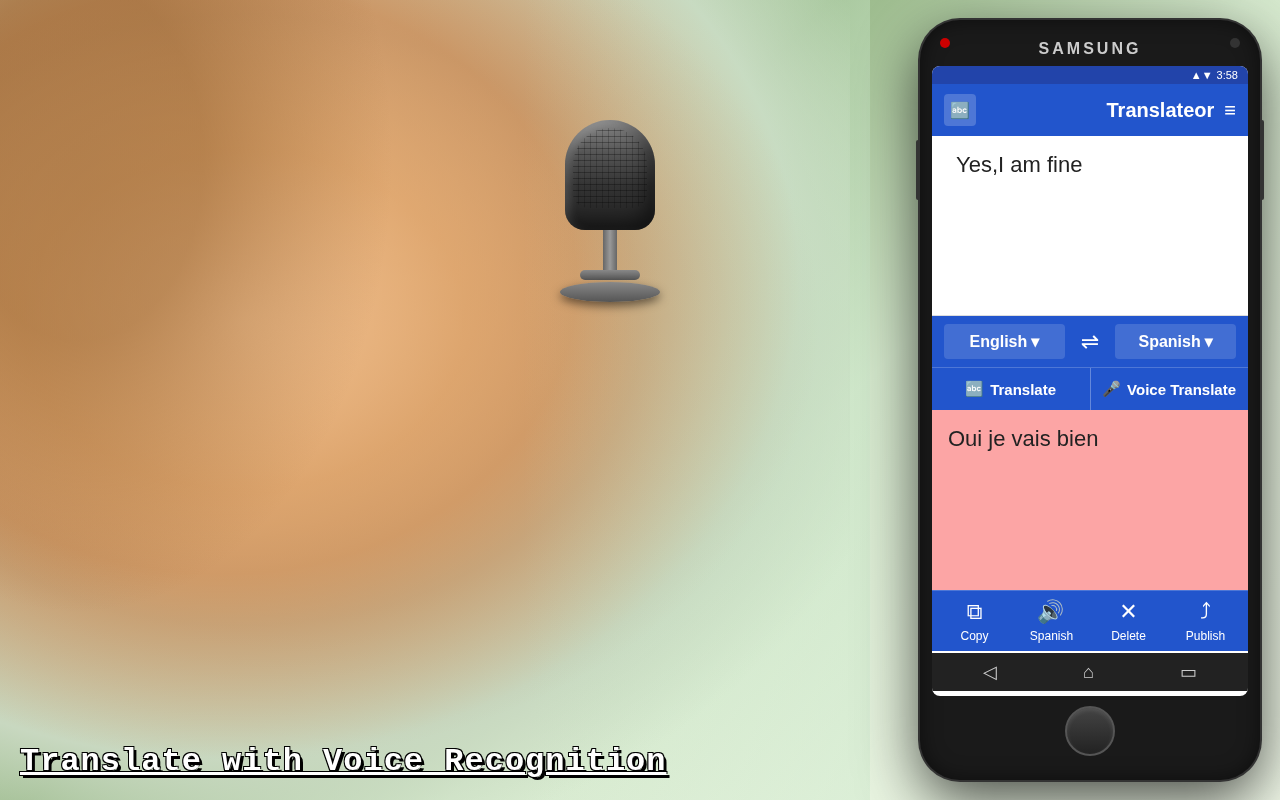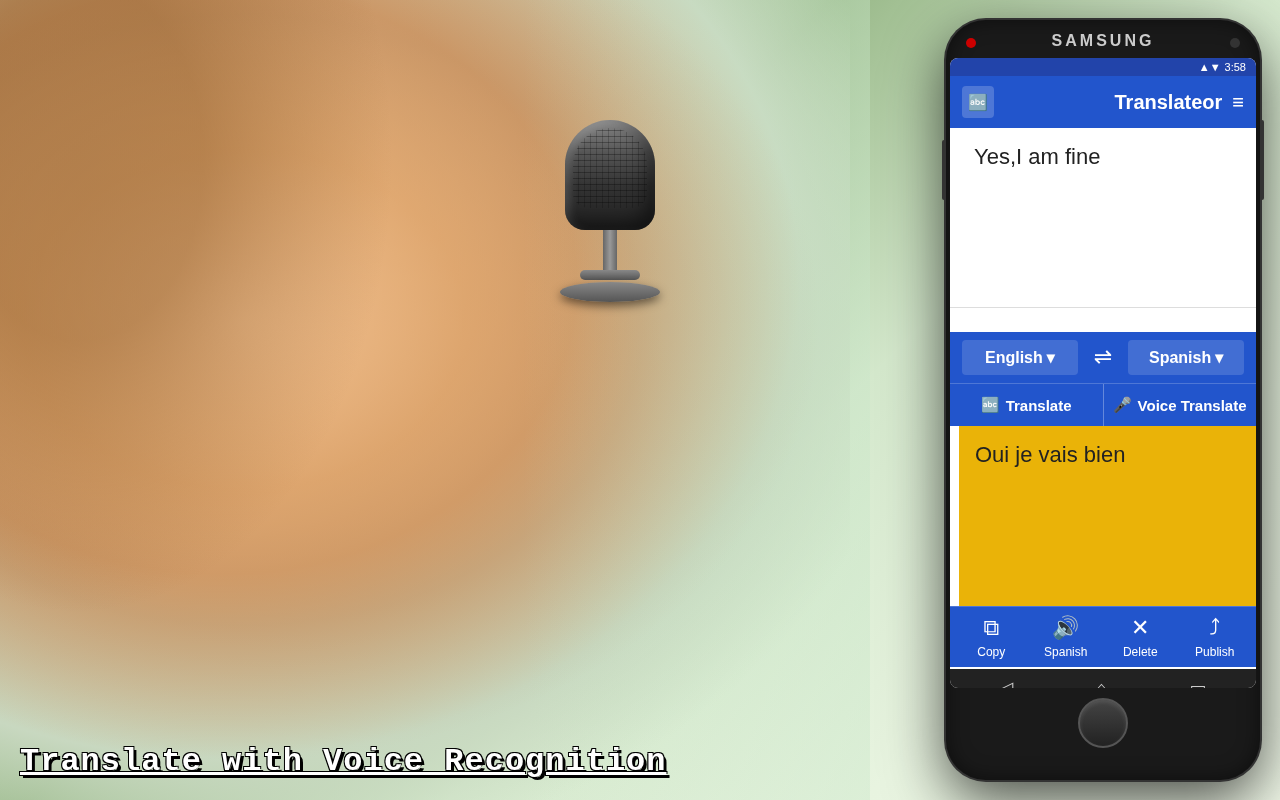--- a/index.html
+++ b/index.html
@@ -128,25 +128,25 @@
 
     
     .phone-wrapper {
       position: absolute;
       right: 20px;
       top: 20px;
       z-index: 10;
     }
 
     .phone {
-      width: 314px;
+      width: 340px;
       height: 760px;
       background: #1a1a1a;
       border-radius: 40px;
-      padding: 4px;
+      padding: 12px;
       box-shadow: 0 0 0 2px #333, 0 20px 60px rgba(0,0,0,0.7), inset 0 0 20px rgba(0,0,0,0.5);
       position: relative;
     }
 
     
     .phone-top {
       display: flex;
       justify-content: space-between;
       align-items: center;
       padding: 8px 20px 4px;
@@ -246,24 +246,23 @@
       font-size: 22px;
       color: #222;
       font-weight: 500;
       margin-left: 8px;
     }
 
     
     .lang-bar {
       background: #2255cc;
       display: flex;
-      align-items: flex-start;
+      align-items: flex-end;
       padding: 8px 12px;
       gap: 8px;
-      margin-top: 24px;
     }
 
     .lang-btn {
       flex: 1;
       background: rgba(255,255,255,0.15);
       color: white;
       border: none;
       border-radius: 4px;
       padding: 8px 12px;
       font-size: 16px;
@@ -311,22 +310,21 @@
     }
 
     .action-btn:last-child {
       background: #2255cc;
     }
 
     
     .output-area {
       padding: 16px;
       min-height: 180px;
-      background: #eab308;
-      margin-left: 9px;
+      background: #fca5a5;
     }
 
     .output-text {
       font-size: 22px;
       color: #222;
       font-weight: 500;
     }
 
     
     .bottom-toolbar {

